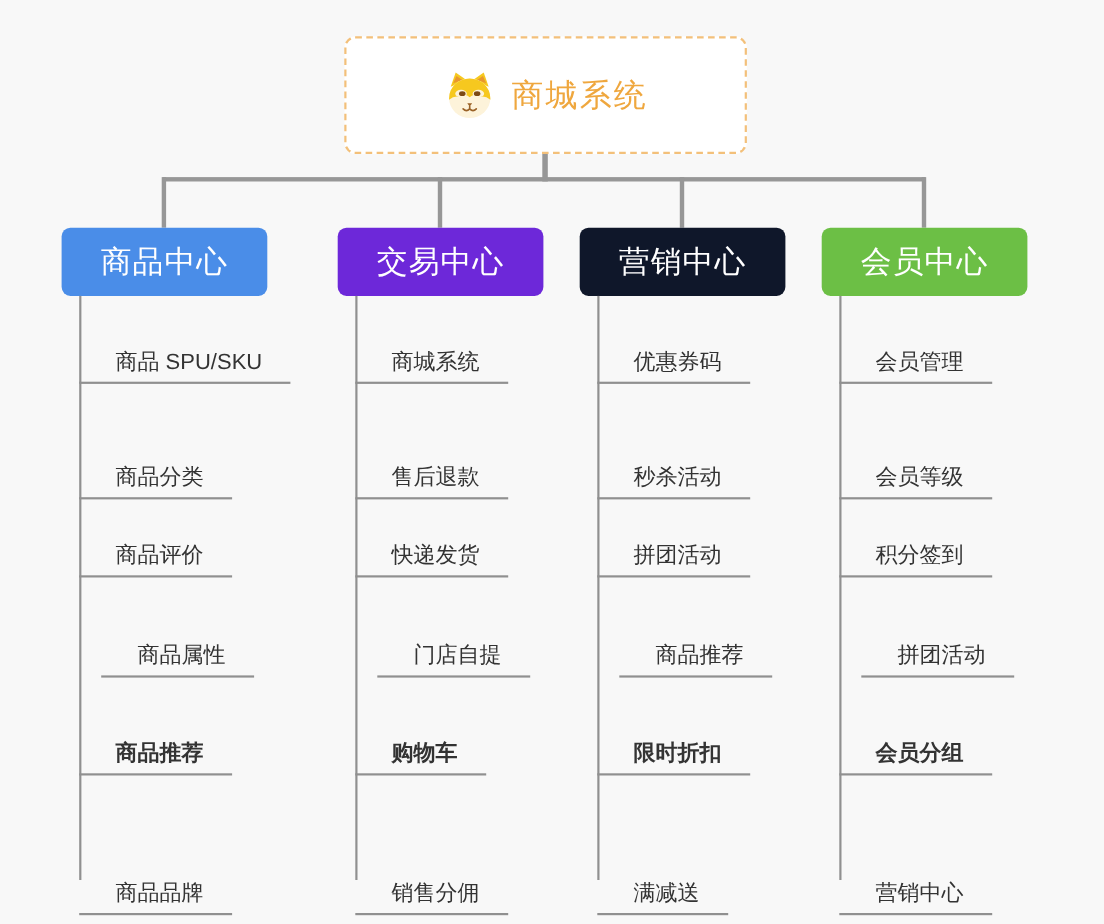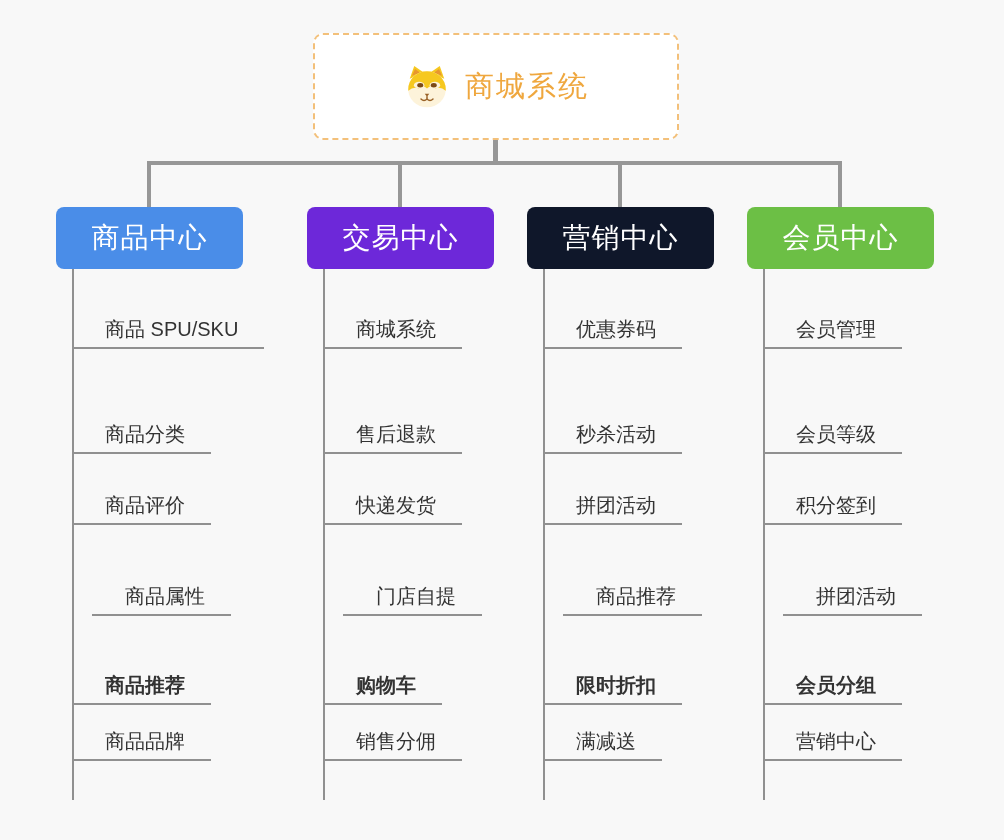--- a/index.html
+++ b/index.html
@@ -43,21 +43,21 @@
 
   .spine{left:0;top:269px;width:2px;height:531px;background:#909090;}
 
   .leaf{
     position:absolute;left:0;white-space:nowrap;
     font-size:20px;color:#333333;line-height:32px;
     padding:0 26px 2px 33px;
     border-bottom:2px solid #909090;
   }
   .r0{top:313px;} .r1{top:418px;} .r2{top:489px;}
-  .r3{top:580px;margin-left:20px;} .r4{top:669px;font-weight:bold;} .r5{top:725px;}
+  .r3{top:580px;margin-left:20px;} .r4{top:669px;font-weight:bold;} .r5{top:796px;}
 </style>
 </head>
 <body>
 
 <div class="stage">
 
   <div class="root-node">
     <span class="dog">
       <svg viewBox="0 0 64 58" xmlns="http://www.w3.org/2000/svg">
         <polygon points="9,18 15,1 28,10" fill="#f6c81f"></polygon>

